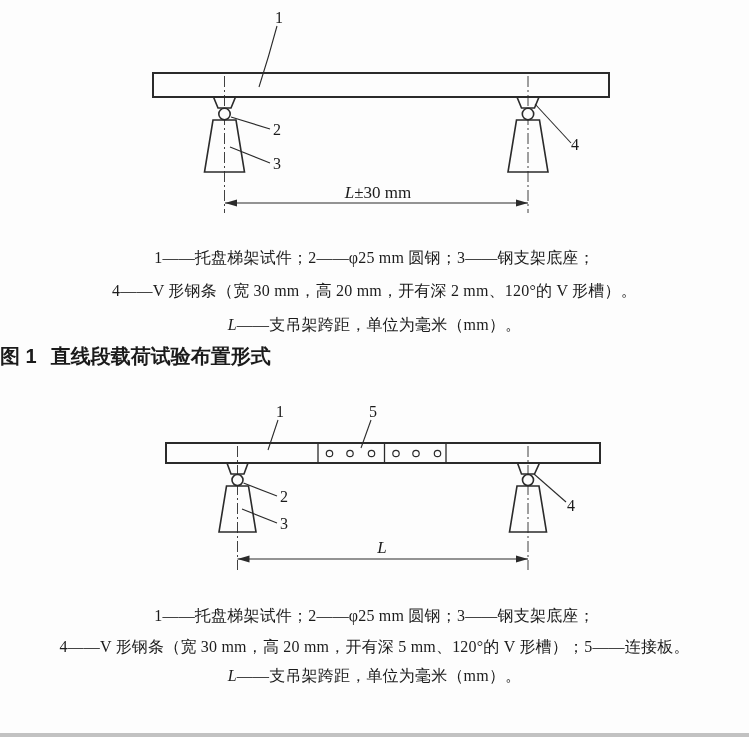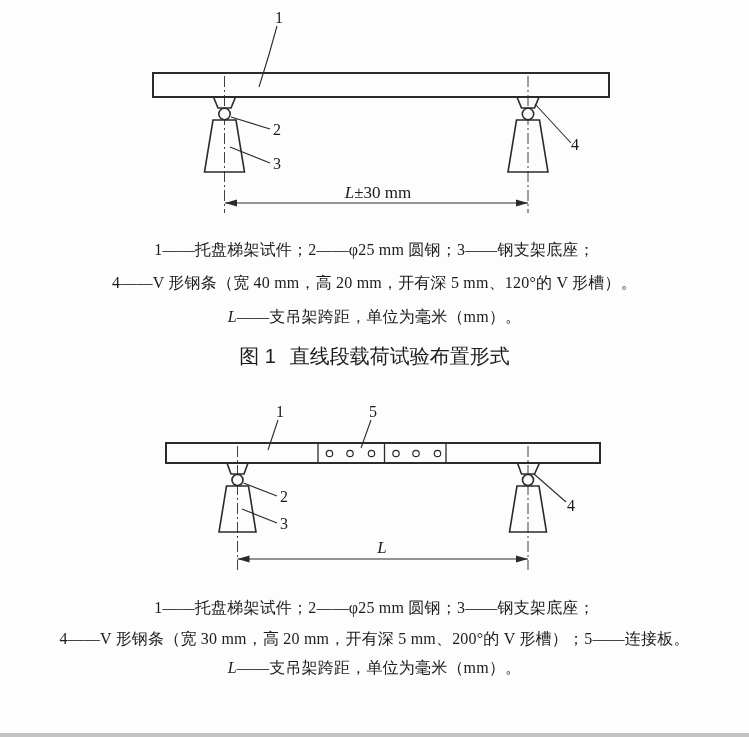--- a/index.html
+++ b/index.html
@@ -34,34 +34,34 @@
   }
   .svg-dim {
     font-family:"Liberation Serif", serif;
     font-size:17px;
     fill:#1b1b1b;
   }
   .it { font-style: italic; }
 
   .legend {
     position:absolute; left:0; right:0;
-    margin:8px;
+    margin:16px;
     text-align:center;
     font-size:16px;
     line-height:20px;
     white-space:nowrap;
     letter-spacing:0.2px;
   }
   .legend .sym { font-style: italic; }
   .caption {
     position:absolute; left:0; right:0;
     margin:0;
-    text-align:center;
+    text-align:left;
     font-family:"Liberation Sans", sans-serif;
-    font-weight:normal;
+    font-weight:bold;
     font-size:20px;
     line-height:24px;
     white-space:nowrap;
   }
   .caption .cap-num { margin-right:14px; }
   .scan-edge {
     position:absolute; left:0; right:0; bottom:0;
     height:4px;
     background:#c2c2c2;
   }
@@ -101,21 +101,21 @@
 
     <g>
       <line class="drawn dimline" x1="225" y1="203" x2="528" y2="203"></line>
       <polygon class="arrowhead" points="225,203 237,199.6 237,206.4"></polygon>
       <polygon class="arrowhead" points="528,203 516,199.6 516,206.4"></polygon>
       <text class="svg-dim" x="378" y="198" text-anchor="middle"><tspan class="it">L</tspan><tspan>±30 mm</tspan></text>
     </g>
   </svg>
 
   <p class="legend" style="top:232px"><span>1——托盘梯架试件；2——φ25 mm 圆钢；3——钢支架底座；</span></p>
-  <p class="legend" style="top:265px"><span>4——V 形钢条（宽 40 mm，高 20 mm，开有深 5 mm、120°的 V 形槽）。</span></p>
+  <p class="legend" style="top:265px"><span>4——V 形钢条（宽 30 mm，高 20 mm，开有深 2 mm、120°的 V 形槽）。</span></p>
   <p class="legend" style="top:299px"><span class="sym">L</span><span>——支吊架跨距，单位为毫米（mm）。</span></p>
   <p class="caption" style="top:344px"><span class="cap-num">图 1</span><span>直线段载荷试验布置形式</span></p>
 
   <svg id="fig2-svg" class="fig-svg" width="749" height="195" viewBox="0 0 749 195">
 
     <rect class="drawn beam" x="166" y="53" width="434" height="20"></rect>
     <line class="drawn plateline" x1="318" y1="53" x2="318" y2="73"></line>
     <line class="drawn plateline" x1="446" y1="53" x2="446" y2="73"></line>
     <line class="drawn plateline" x1="384.5" y1="53" x2="384.5" y2="73"></line>
 
@@ -156,17 +156,17 @@
 
     <g>
       <line class="drawn dimline" x1="237.5" y1="169" x2="528" y2="169"></line>
       <polygon class="arrowhead" points="237.5,169 249.5,165.6 249.5,172.4"></polygon>
       <polygon class="arrowhead" points="528,169 516,165.6 516,172.4"></polygon>
       <text class="svg-dim it" x="382" y="163" text-anchor="middle">L</text>
     </g>
   </svg>
 
   <p class="legend" style="top:590px"><span>1——托盘梯架试件；2——φ25 mm 圆钢；3——钢支架底座；</span></p>
-  <p class="legend" style="top:621px"><span>4——V 形钢条（宽 30 mm，高 20 mm，开有深 5 mm、200°的 V 形槽）；5——连接板。</span></p>
+  <p class="legend" style="top:621px"><span>4——V 形钢条（宽 30 mm，高 20 mm，开有深 5 mm、120°的 V 形槽）；5——连接板。</span></p>
   <p class="legend" style="top:650px"><span class="sym">L</span><span>——支吊架跨距，单位为毫米（mm）。</span></p>
 
   <div class="scan-edge"></div>
 </div>
 
 </body></html>

